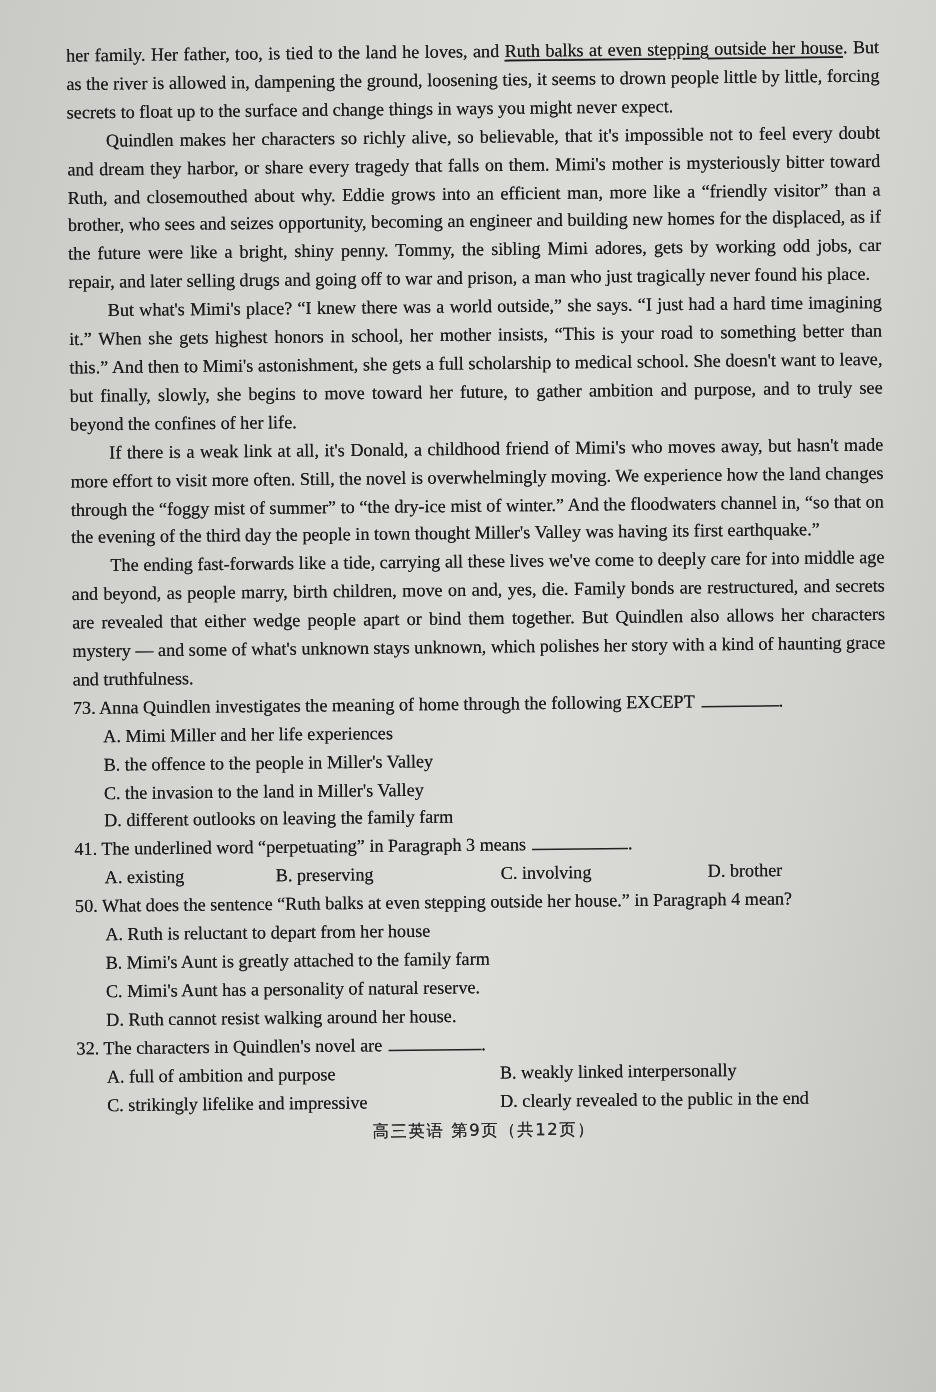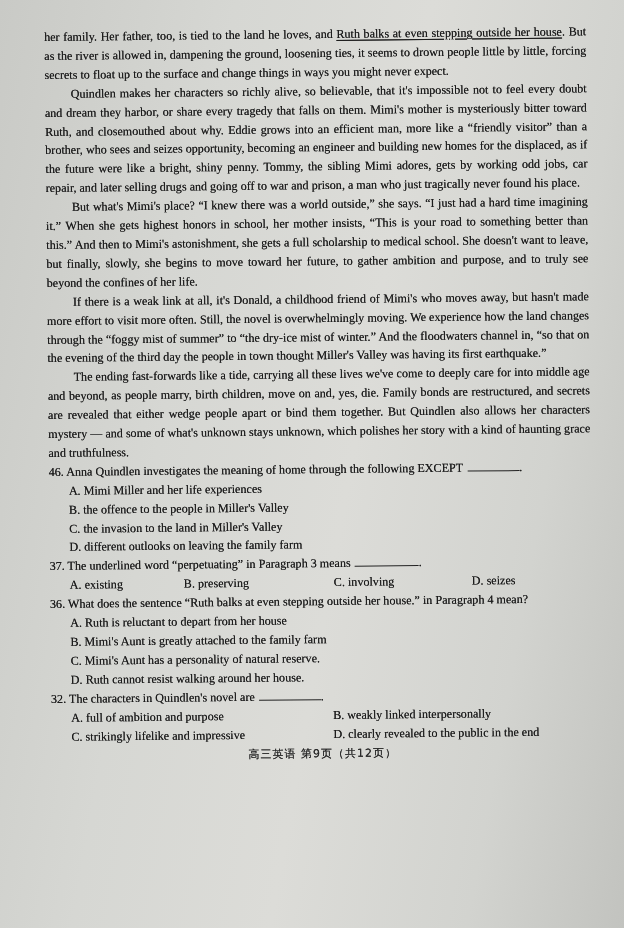--- a/index.html
+++ b/index.html
@@ -35,39 +35,39 @@
 <div class="page">
 
   <p class="para"><span>her family. Her father, too, is tied to the land he loves, and </span><span class="u">Ruth balks at even stepping outside her house</span><span>. But as the river is allowed in, dampening the ground, loosening ties, it seems to drown people little by little, forcing secrets to float up to the surface and change things in ways you might never expect.</span></p>
 
   <p class="para indent">Quindlen makes her characters so richly alive, so believable, that it's impossible not to feel every doubt and dream they harbor, or share every tragedy that falls on them. Mimi's mother is mysteriously bitter toward Ruth, and closemouthed about why. Eddie grows into an efficient man, more like a “friendly visitor” than a brother, who sees and seizes opportunity, becoming an engineer and building new homes for the displaced, as if the future were like a bright, shiny penny. Tommy, the sibling Mimi adores, gets by working odd jobs, car repair, and later selling drugs and going off to war and prison, a man who just tragically never found his place.</p>
   <p class="para indent">But what's Mimi's place? “I knew there was a world outside,” she says. “I just had a hard time imagining it.” When she gets highest honors in school, her mother insists, “This is your road to something better than this.” And then to Mimi's astonishment, she gets a full scholarship to medical school. She doesn't want to leave, but finally, slowly, she begins to move toward her future, to gather ambition and purpose, and to truly see beyond the confines of her life.</p>
   <p class="para indent">If there is a weak link at all, it's Donald, a childhood friend of Mimi's who moves away, but hasn't made more effort to visit more often. Still, the novel is overwhelmingly moving. We experience how the land changes through the “foggy mist of summer” to “the dry-ice mist of winter.” And the floodwaters channel in, “so that on the evening of the third day the people in town thought Miller's Valley was having its first earthquake.”</p>
   <p class="para indent">The ending fast-forwards like a tide, carrying all these lives we've come to deeply care for into middle age and beyond, as people marry, birth children, move on and, yes, die. Family bonds are restructured, and secrets are revealed that either wedge people apart or bind them together. But Quindlen also allows her characters mystery — and some of what's unknown stays unknown, which polishes her story with a kind of haunting grace and truthfulness.</p>
 
   <div>
-    <p class="q"><span>46.</span> <span>Anna Quindlen investigates the meaning of home through the following EXCEPT</span><span class="blank"></span><span>.</span></p>
+    <p class="q"><span>73.</span> <span>Anna Quindlen investigates the meaning of home through the following EXCEPT</span><span class="blank"></span><span>.</span></p>
     <p class="opt">A. Mimi Miller and her life experiences</p>
     <p class="opt">B. the offence to the people in Miller's Valley</p>
     <p class="opt">C. the invasion to the land in Miller's Valley</p>
     <p class="opt">D. different outlooks on leaving the family farm</p>
   </div>
 
   <div>
-    <p class="q"><span>37.</span> <span>The underlined word “perpetuating” in Paragraph 3 means</span><span class="blank" style="width:64px"></span><span>.</span></p>
+    <p class="q"><span>41.</span> <span>The underlined word “perpetuating” in Paragraph 3 means</span><span class="blank" style="width:64px"></span><span>.</span></p>
     <div class="opts4">
       <div class="o1">A. existing</div>
       <div class="o2">B. preserving</div>
       <div class="o3">C. involving</div>
-      <div>D. seizes</div>
+      <div>D. brother</div>
     </div>
   </div>
 
   <div>
-    <p class="q"><span>36.</span> <span>What does the sentence “Ruth balks at even stepping outside her house.” in Paragraph 4 mean?</span></p>
+    <p class="q"><span>50.</span> <span>What does the sentence “Ruth balks at even stepping outside her house.” in Paragraph 4 mean?</span></p>
     <p class="opt">A. Ruth is reluctant to depart from her house</p>
     <p class="opt">B. Mimi's Aunt is greatly attached to the family farm</p>
     <p class="opt">C. Mimi's Aunt has a personality of natural reserve.</p>
     <p class="opt">D. Ruth cannot resist walking around her house.</p>
   </div>
 
   <div>
     <p class="q"><span>32.</span> <span>The characters in Quindlen's novel are</span><span class="blank" style="width:62px"></span><span>.</span></p>
     <div class="opts2">
       <div class="left">A. full of ambition and purpose</div>

